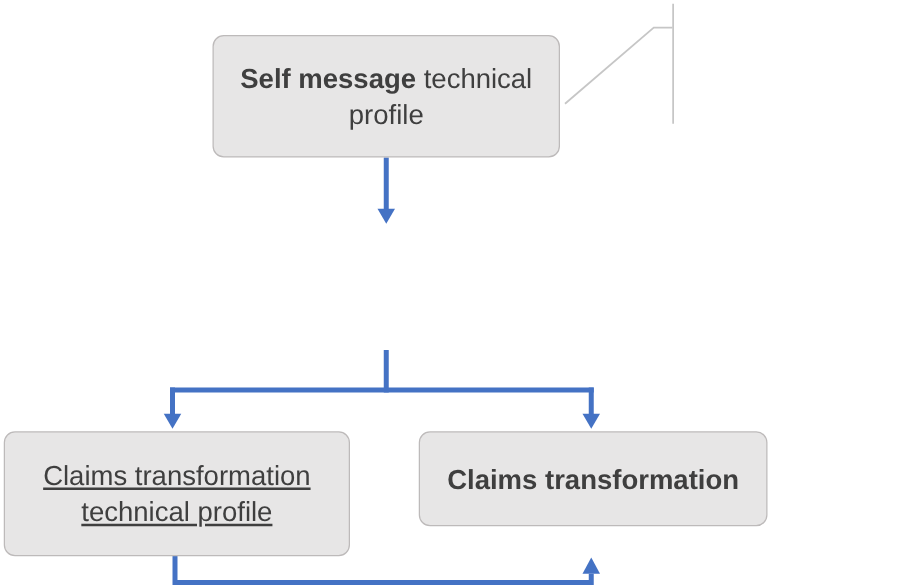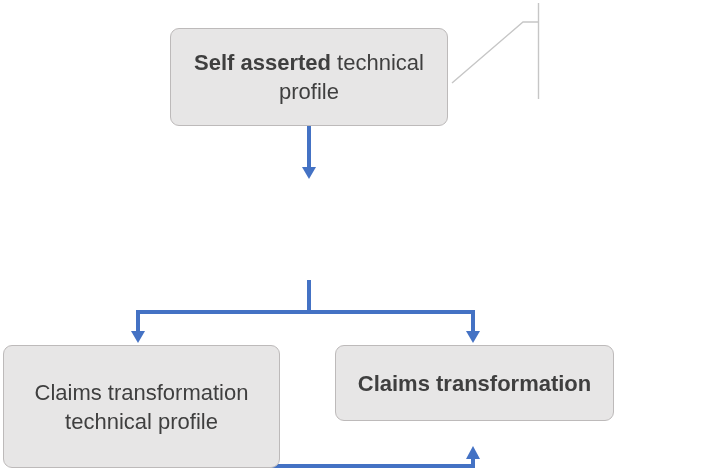--- a/index.html
+++ b/index.html
@@ -96,25 +96,25 @@
       <polygon points="466,331 480,331 473,343"></polygon>
     </g>
 
     <g class="arrow">
       <polyline points="140,444 140,466 473,466 473,459"></polyline>
       <polygon points="466,459 480,459 473,446"></polygon>
     </g>
   </svg>
 
   <div class="node" style="left:170px; top:28px; width:278px; height:98px;">
-    <div><b>Self asserted</b><span> technical profile</span></div>
+    <div><b>Self message</b><span> technical profile</span></div>
   </div>
 
 
-  <div class="node" style="left:3px; top:345px; width:277px; height:123px;">
+  <div class="node" style="left:3px; top:345px; width:277px; height:100px;text-decoration:underline;">
     <div><b></b><span>Claims transformation technical profile</span></div>
   </div>
 
   <div class="node" style="left:335px; top:345px; width:279px; height:76px;">
     <div><b>Claims transformation</b><span></span></div>
   </div>
 
 
 </div>
 

